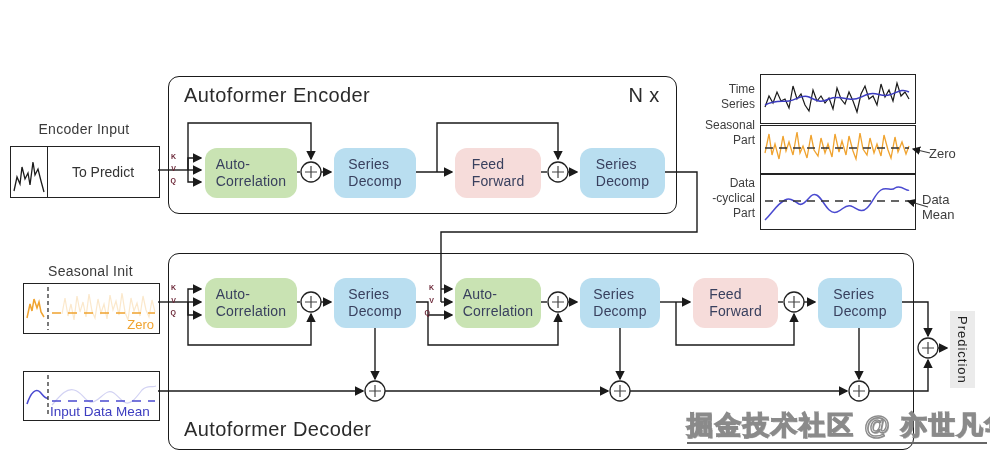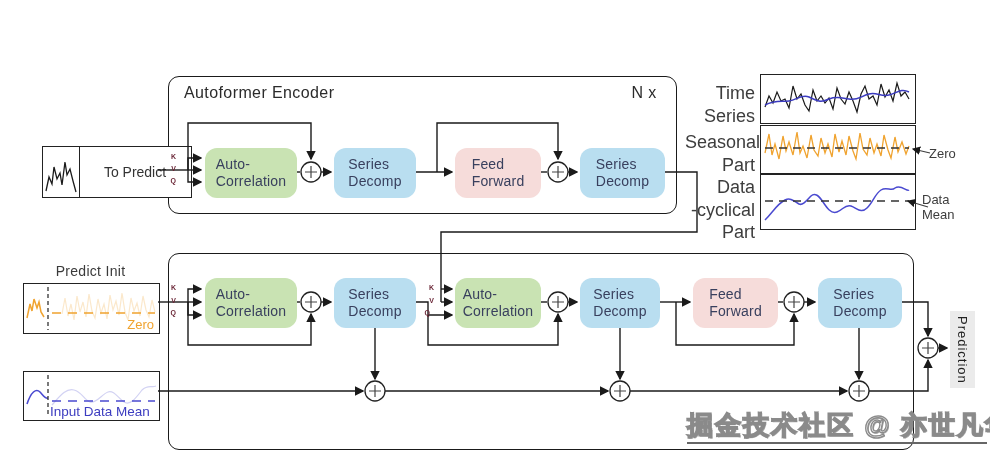--- a/index.html
+++ b/index.html
@@ -5,44 +5,45 @@
   html,body{margin:0;padding:0;background:#fff;}
   .stage{position:relative;width:990px;height:465px;background:#fff;
          font-family:"Liberation Sans",sans-serif;overflow:hidden;color:#333;}
   .abs{position:absolute;}
   .outline{position:absolute;border:1.7px solid #1a1a1a;border-radius:11px;background:transparent;z-index:1;}
   .iobox{position:absolute;border:1.5px solid #222;background:#fff;z-index:1;}
   .wires{position:absolute;left:0;top:0;z-index:2;}
   .block{position:absolute;z-index:3;display:flex;align-items:center;justify-content:center;
          text-align:left;border-radius:12px;font-size:14px;line-height:1.25;
          color:#39405e;white-space:pre-line;letter-spacing:.2px;}
-  .sectitle{position:absolute;z-index:3;font-size:16px;color:#2b2b2b;letter-spacing:.4px;}
+  .sectitle{position:absolute;z-index:3;font-size:20px;color:#2b2b2b;letter-spacing:.4px;}
   .boxlabel{position:absolute;z-index:3;font-size:14px;color:#3a3a3a;text-align:center;letter-spacing:.3px;}
-  .sidelabel{position:absolute;z-index:3;font-size:18px;color:#3d3d3d;text-align:right;
+  .sidelabel{position:absolute;z-index:3;font-size:12px;color:#3d3d3d;text-align:right;
              line-height:1.25;white-space:pre-line;}
   .kvq{position:absolute;z-index:4;font-size:7px;font-weight:bold;color:#6b2737;width:12px;text-align:right;line-height:1;}
   .pred{position:absolute;z-index:3;background:#ebebeb;color:#222;font-size:13px;
         display:flex;align-items:center;justify-content:center;
         writing-mode:vertical-rl;letter-spacing:1px;}
   .annot{position:absolute;z-index:3;font-size:13px;color:#3d3d3d;white-space:pre-line;}
   .wm{position:absolute;z-index:6;font-size:26px;font-weight:bold;letter-spacing:2px;white-space:nowrap;
       color:#fdfdfd;-webkit-text-stroke:1.4px #8a8a8a;text-shadow:1px 1px 0 #aaa;}
   .wmline{position:absolute;z-index:5;border-top:2.4px solid #666;}
   .divider{position:absolute;top:0;bottom:0;border-left:1.5px solid #222;}
   .innote{position:absolute;z-index:3;font-size:13px;}
 </style>
 </head>
 <body>
 
 <div class="stage">
 
   <div class="outline" style="left:168px;top:76px;width:507px;height:136px;"></div>
   <div class="outline" style="left:168px;top:253px;width:744px;height:195px;"></div>
 
-  <div class="iobox" style="left:10px;top:146px;width:148px;height:50px;margin-left:32px;">
+  <div class="boxlabel" style="left:10px;top:121px;width:148px;">Encoder Input</div>
+  <div class="iobox" style="left:10px;top:146px;width:148px;height:50px;">
     <svg width="36" height="50" viewBox="0 0 36 50" class="abs" style="left:0;top:0;">
       <path d="M3,44 L6,30 L9,37 L11,20 L14,32 L17,26 L19,38 L22,15 L24,28 L27,22 L30,34 L33,45" fill="none" stroke="#1a1a1a" stroke-width="1.3"></path>
     </svg>
     <div class="divider" style="left:36px;"></div>
     <div class="abs" style="left:36px;right:0;top:0;bottom:0;display:flex;align-items:center;justify-content:center;font-size:14px;color:#333;">To Predict</div>
   </div>
 
   <div class="sectitle" style="left:184px;top:84px;">Autoformer Encoder</div>
   <div class="sectitle" style="left:622px;top:84px;width:44px;text-align:center;">N x</div>
 
@@ -52,20 +53,21 @@
 
   <div class="block" style="left: 205px; top: 148px; width: 92px; height: 50px; background: rgb(201, 227, 179);">Auto-
 Correlation</div>
   <div class="block" style="left: 334px; top: 148px; width: 82px; height: 50px; background: rgb(185, 222, 240);">Series
 Decomp</div>
   <div class="block" style="left: 455px; top: 148px; width: 86px; height: 50px; background: rgb(246, 220, 218);">Feed
 Forward</div>
   <div class="block" style="left: 580px; top: 148px; width: 85px; height: 50px; background: rgb(185, 222, 240);">Series
 Decomp</div>
 
+  <div class="sectitle" style="left:184px;top:418px;">Autoformer Decoder</div>
 
   <div class="kvq" style="left:164px;top:284px;">K</div>
   <div class="kvq" style="left:164px;top:297px;">V</div>
   <div class="kvq" style="left:164px;top:309px;">Q</div>
 
   <div class="kvq" style="left:422px;top:284px;">K</div>
   <div class="kvq" style="left:422px;top:297px;">V</div>
   <div class="kvq" style="left:418px;top:309px;">Q</div>
 
   <div class="block" style="left: 205px; top: 278px; width: 92px; height: 50px; background: rgb(201, 227, 179);">Auto-
@@ -74,21 +76,21 @@
 Decomp</div>
   <div class="block" style="left: 455px; top: 278px; width: 86px; height: 50px; background: rgb(201, 227, 179);">Auto-
 Correlation</div>
   <div class="block" style="left: 580px; top: 278px; width: 80px; height: 50px; background: rgb(185, 222, 240);">Series
 Decomp</div>
   <div class="block" style="left: 693px; top: 278px; width: 85px; height: 50px; background: rgb(246, 220, 218);">Feed
 Forward</div>
   <div class="block" style="left: 818px; top: 278px; width: 84px; height: 50px; background: rgb(185, 222, 240);">Series
 Decomp</div>
 
-  <div class="boxlabel" style="left:23px;top:263px;width:135px;">Predict Init</div>
+  <div class="boxlabel" style="left:23px;top:263px;width:135px;">Seasonal Init</div>
   <div class="iobox" style="left:23px;top:283px;width:135px;height:49px;">
     <svg width="135" height="49" viewBox="0 0 135 49" class="abs" style="left:0;top:0;">
       <path d="M38,30 L41,14 L44,32 L47,20 L50,36 L53,12 L56,28 L59,18 L62,33 L65,10 L68,27 L71,34 L74,15 L77,29 L80,20 L83,35 L86,11 L89,26 L92,17 L95,31 L98,9 L101,28 L104,36 L107,14 L110,27 L113,19 L116,32 L119,12 L122,26 L125,33 L128,16 L131,28" fill="none" stroke="#f0a32f" stroke-width="1.2" opacity="0.25"></path>
       <path d="M28,29 H131" fill="none" stroke="#f0a32f" stroke-width="1.4" stroke-dasharray="9 7"></path>
       <path d="M3,34 L6,20 L8,27 L10,15 L13,24 L15,18 L17,28 L20,33" fill="none" stroke="#f0a32f" stroke-width="1.5"></path>
       <path d="M24,3 V46" fill="none" stroke="#333" stroke-width="1.3" stroke-dasharray="4 3"></path>
     </svg>
     <span class="innote" style="right:5px;bottom:1px;color:#f0a32f;">Zero</span>
   </div>
 
@@ -97,21 +99,21 @@
       <path d="M28,33 C36,24 42,16 50,18 C58,20 60,28 66,30 C72,32 78,22 84,20 C90,18 94,26 100,30 C106,34 112,26 118,18 C124,12 128,16 132,14" fill="none" stroke="#4a4ad0" stroke-width="1.2" opacity="0.25"></path>
       <path d="M28,29 H131" fill="none" stroke="#4a4ad0" stroke-width="1.4" stroke-dasharray="9 7"></path>
       <path d="M3,32 C7,20 12,16 16,20 C19,23 21,27 24,26" fill="none" stroke="#4a4ad0" stroke-width="1.6"></path>
       <path d="M24,3 V45" fill="none" stroke="#333" stroke-width="1.3" stroke-dasharray="4 3"></path>
     </svg>
     <span class="innote" style="left:26px;bottom:1px;color:#3c3cc0;font-size:13.5px;">Input Data Mean</span>
   </div>
 
   <div class="sidelabel" style="left:690px;top:82px;width:65px;">Time
 Series</div>
-  <div class="sidelabel" style="left:685px;top:131px;width:70px;">Seasonal
+  <div class="sidelabel" style="left:685px;top:118px;width:70px;">Seasonal
 Part</div>
   <div class="sidelabel" style="left:685px;top:176px;width:70px;">Data
 -cyclical
 Part</div>
   <div class="annot" style="left:929px;top:146px;">Zero</div>
   <div class="annot" style="left:922px;top:192px;">Data
 Mean</div>
 
   <div class="iobox" style="left:760px;top:74px;width:154px;height:48px;">
     <svg width="151" height="45" viewBox="0 0 151 45">

